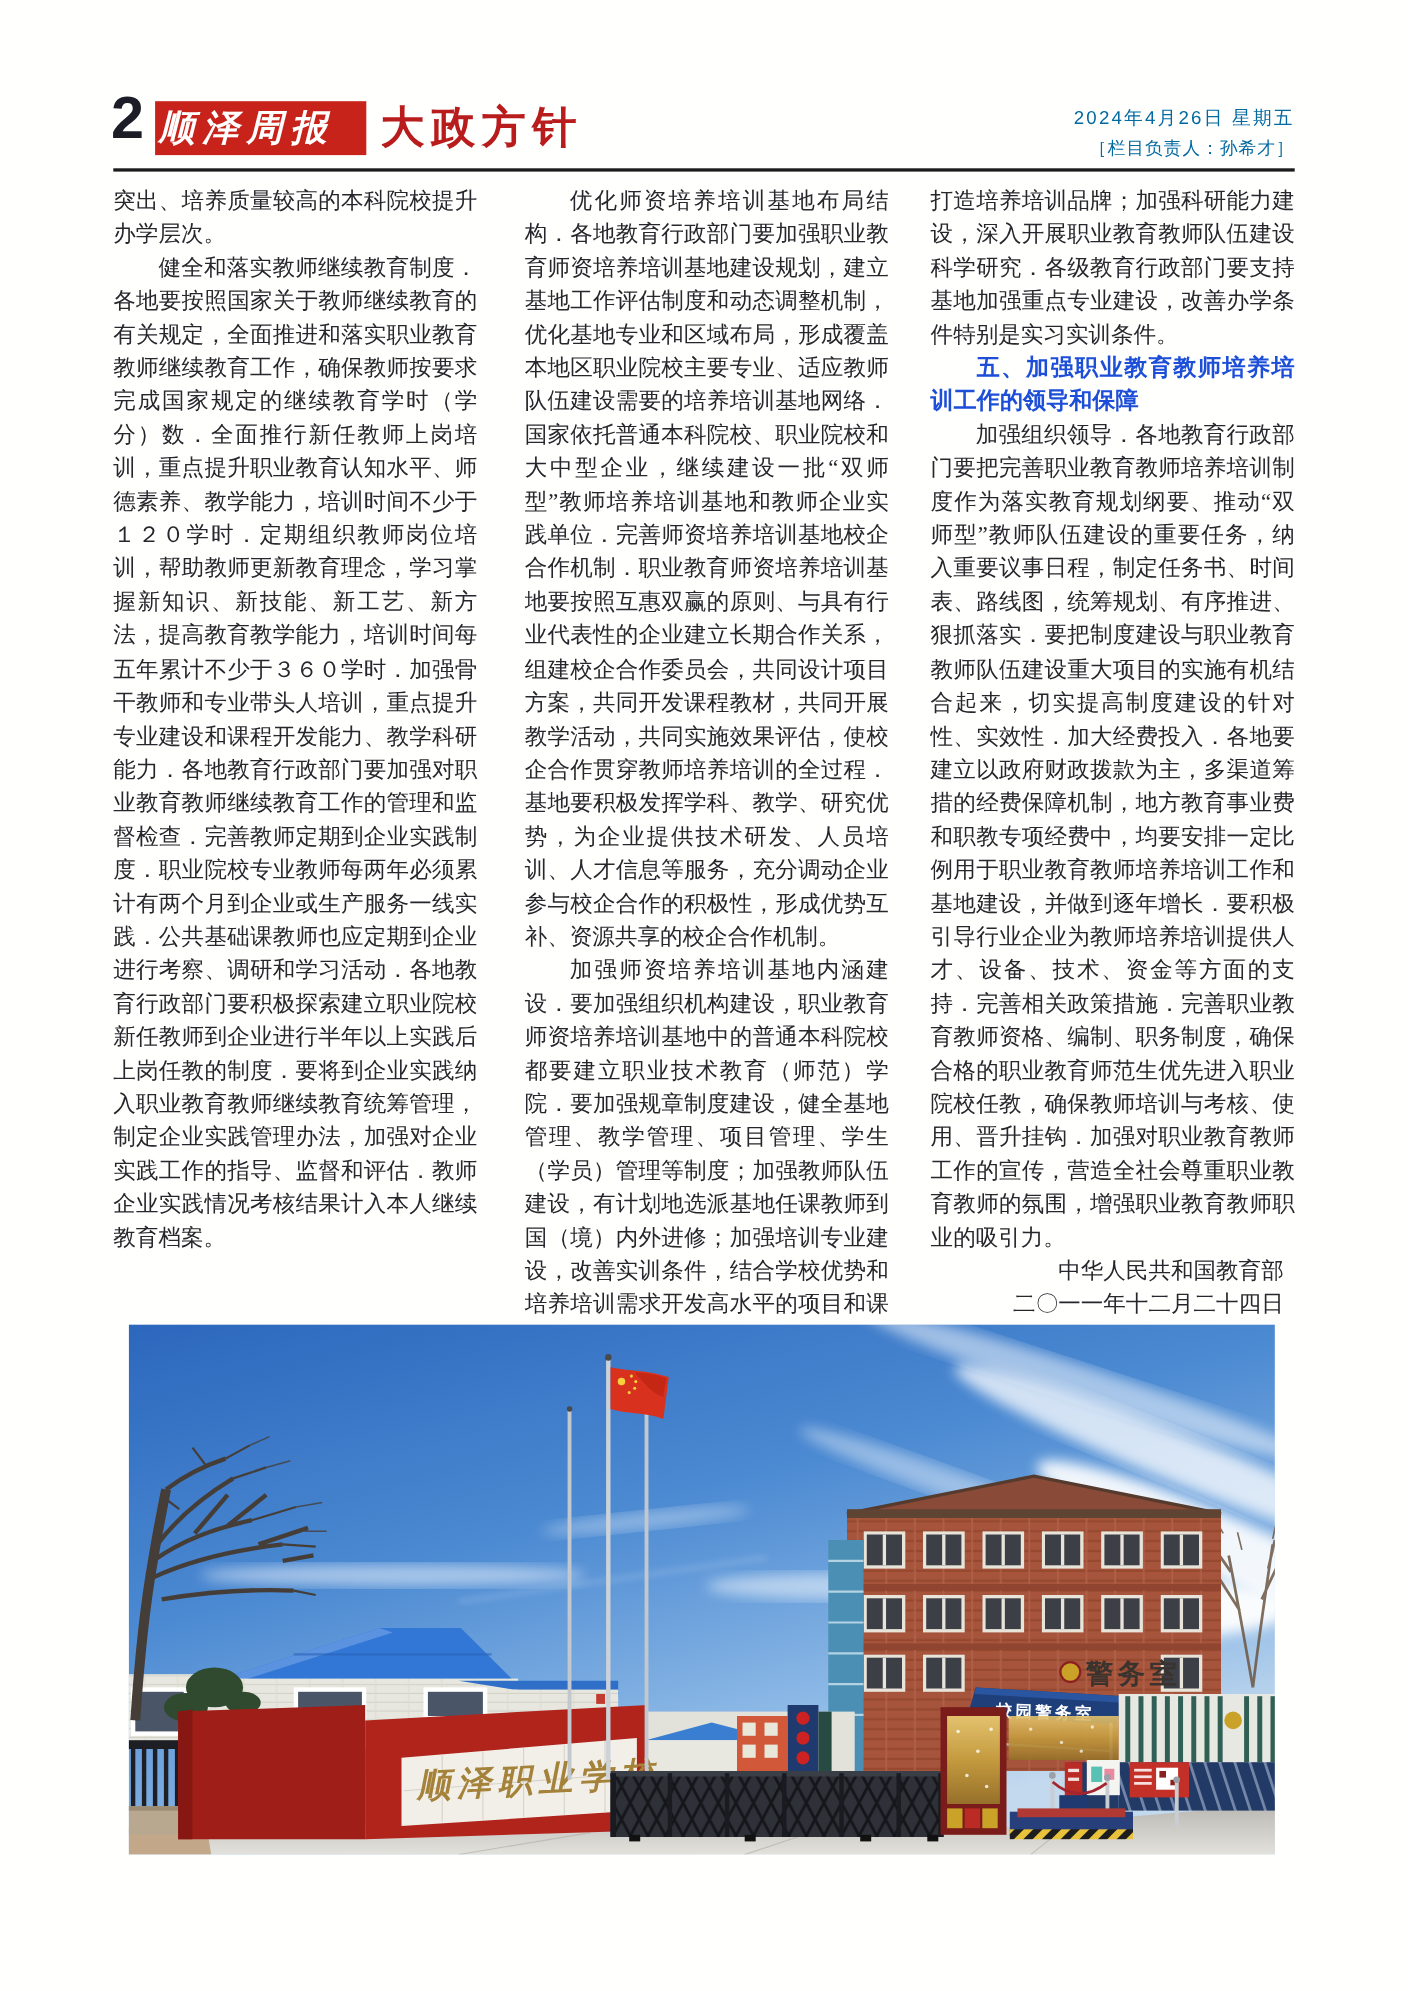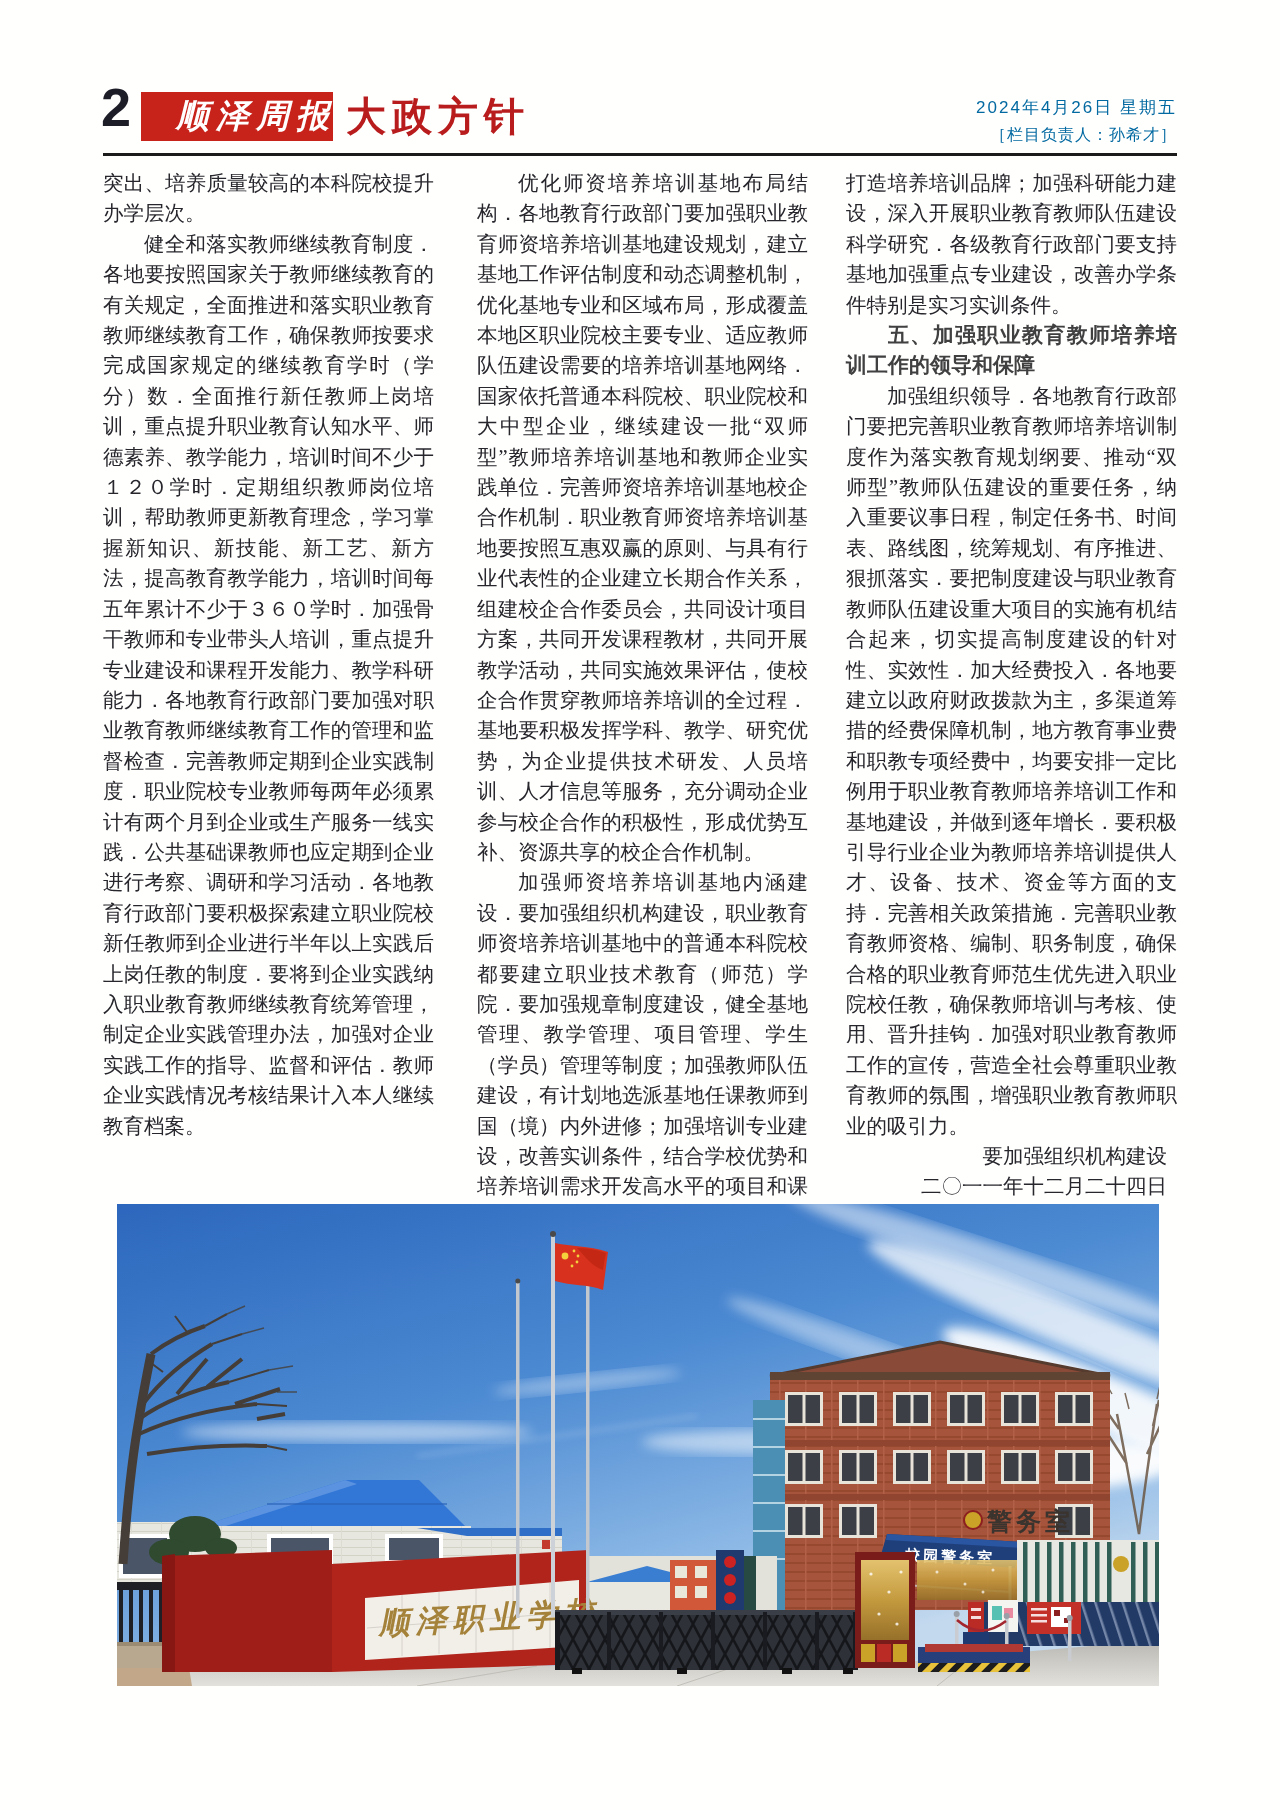--- a/index.html
+++ b/index.html
@@ -2,38 +2,38 @@
 <html><head>
 <meta charset="utf-8">
 <style>
   html,body{margin:0;padding:0;background:#ffffff;}
   #page{position:relative;width:1280px;height:1810px;background:#fffffe;overflow:hidden;
         font-family:"Liberation Serif","DejaVu Serif",serif;color:#26262c;}
   
   #page-num{position:absolute;left:101px;top:80px;font-family:"Liberation Sans","DejaVu Sans",sans-serif;
             font-weight:bold;font-size:54px;color:#1d1d28;line-height:1;}
   #masthead-box{position:absolute;left:141px;top:92px;width:192px;height:49px;background:#c8231a;
-            display:flex;align-items:center;justify-content:flex-end;}
+            display:flex;align-items:center;justify-content:flex-start;}
   #masthead-text{color:#ffffff;font-size:33px;font-weight:bold;font-style:italic;letter-spacing:7px;
             font-family:"Liberation Serif","DejaVu Serif",serif;transform:translateX(3px);}
   #section-title{position:absolute;left:346px;top:92px;font-family:"Liberation Sans","DejaVu Sans",sans-serif;
             font-weight:bold;font-size:40px;color:#b91c1c;letter-spacing:6px;line-height:1.2;}
   #date-block{position:absolute;right:103px;top:96px;text-align:right;
             font-family:"Liberation Sans","DejaVu Sans",sans-serif;color:#0369a1;}
   #date-line{font-size:17px;letter-spacing:2px;}
   #editor-line{font-size:16px;letter-spacing:1px;margin-top:6px;}
   #header-rule{position:absolute;left:103px;top:153px;width:1074px;height:2.5px;background:#1b1b1b;}
   
   .col{position:absolute;top:168px;width:331px;font-size:20.5px;line-height:30.4px;
        text-align:justify;text-justify:inter-ideograph;color:#26262c;}
   #col-1{left:103px;} #col-2{left:477px;} #col-3{left:846px;}
   .para{margin:0;}
   .para.indent{text-indent:2em;}
   .para.heading{font-family:"Liberation Sans","DejaVu Sans",sans-serif;font-weight:bold;
-       color:#404040;text-indent:2em;font-size:21px;}
+       color:#1d4ed8;text-indent:2em;font-size:21px;}
   .para.signature{text-align:right;padding-right:10px;}
   
   #photo{position:absolute;left:117px;top:1204px;width:1042px;height:482px;}
   #photo svg{display:block;}
 </style>
 </head>
 <body>
 
 <div id="page">
 
@@ -53,21 +53,21 @@
       <p class="para body indent">健全和落实教师继续教育制度．各地要按照国家关于教师继续教育的有关规定，全面推进和落实职业教育教师继续教育工作，确保教师按要求完成国家规定的继续教育学时（学分）数．全面推行新任教师上岗培训，重点提升职业教育认知水平、师德素养、教学能力，培训时间不少于１２０学时．定期组织教师岗位培训，帮助教师更新教育理念，学习掌握新知识、新技能、新工艺、新方法，提高教育教学能力，培训时间每五年累计不少于３６０学时．加强骨干教师和专业带头人培训，重点提升专业建设和课程开发能力、教学科研能力．各地教育行政部门要加强对职业教育教师继续教育工作的管理和监督检查．完善教师定期到企业实践制度．职业院校专业教师每两年必须累计有两个月到企业或生产服务一线实践．公共基础课教师也应定期到企业进行考察、调研和学习活动．各地教育行政部门要积极探索建立职业院校新任教师到企业进行半年以上实践后上岗任教的制度．要将到企业实践纳入职业教育教师继续教育统筹管理，制定企业实践管理办法，加强对企业实践工作的指导、监督和评估．教师企业实践情况考核结果计入本人继续教育档案。</p>
     </div>
   <div id="col-2" class="col">
       <p class="para body indent">优化师资培养培训基地布局结构．各地教育行政部门要加强职业教育师资培养培训基地建设规划，建立基地工作评估制度和动态调整机制，优化基地专业和区域布局，形成覆盖本地区职业院校主要专业、适应教师队伍建设需要的培养培训基地网络．国家依托普通本科院校、职业院校和大中型企业，继续建设一批“双师型”教师培养培训基地和教师企业实践单位．完善师资培养培训基地校企合作机制．职业教育师资培养培训基地要按照互惠双赢的原则、与具有行业代表性的企业建立长期合作关系，组建校企合作委员会，共同设计项目方案，共同开发课程教材，共同开展教学活动，共同实施效果评估，使校企合作贯穿教师培养培训的全过程．基地要积极发挥学科、教学、研究优势，为企业提供技术研发、人员培训、人才信息等服务，充分调动企业参与校企合作的积极性，形成优势互补、资源共享的校企合作机制。</p>
       <p class="para body indent">加强师资培养培训基地内涵建设．要加强组织机构建设，职业教育师资培养培训基地中的普通本科院校都要建立职业技术教育（师范）学院．要加强规章制度建设，健全基地管理、教学管理、项目管理、学生（学员）管理等制度；加强教师队伍建设，有计划地选派基地任课教师到国（境）内外进修；加强培训专业建设，改善实训条件，结合学校优势和培养培训需求开发高水平的项目和课程，</p>
     </div>
   <div id="col-3" class="col">
       <p class="para body">打造培养培训品牌；加强科研能力建设，深入开展职业教育教师队伍建设科学研究．各级教育行政部门要支持基地加强重点专业建设，改善办学条件特别是实习实训条件。</p>
       <p class="para heading indent">五、加强职业教育教师培养培训工作的领导和保障</p>
       <p class="para body indent">加强组织领导．各地教育行政部门要把完善职业教育教师培养培训制度作为落实教育规划纲要、推动“双师型”教师队伍建设的重要任务，纳入重要议事日程，制定任务书、时间表、路线图，统筹规划、有序推进、狠抓落实．要把制度建设与职业教育教师队伍建设重大项目的实施有机结合起来，切实提高制度建设的针对性、实效性．加大经费投入．各地要建立以政府财政拨款为主，多渠道筹措的经费保障机制，地方教育事业费和职教专项经费中，均要安排一定比例用于职业教育教师培养培训工作和基地建设，并做到逐年增长．要积极引导行业企业为教师培养培训提供人才、设备、技术、资金等方面的支持．完善相关政策措施．完善职业教育教师资格、编制、职务制度，确保合格的职业教育师范生优先进入职业院校任教，确保教师培训与考核、使用、晋升挂钩．加强对职业教育教师工作的宣传，营造全社会尊重职业教育教师的氛围，增强职业教育教师职业的吸引力。</p>
-      <p class="para signature">要加强组织机构建设</p>
+      <p class="para signature">中华人民共和国教育部</p>
       <p class="para signature">二〇一一年十二月二十四日</p>
     </div>
 
   <div id="photo">
   <svg width="1042" height="482" viewBox="0 0 1042 482" xmlns="http://www.w3.org/2000/svg">
     <defs>
       <linearGradient id="sky" x1="0" y1="0" x2="0.55" y2="1">
         <stop offset="0" stop-color="#2c67bd"></stop>
             <stop offset="0.45" stop-color="#4c8ad2"></stop>
         <stop offset="0.8" stop-color="#8db9e6"></stop>

